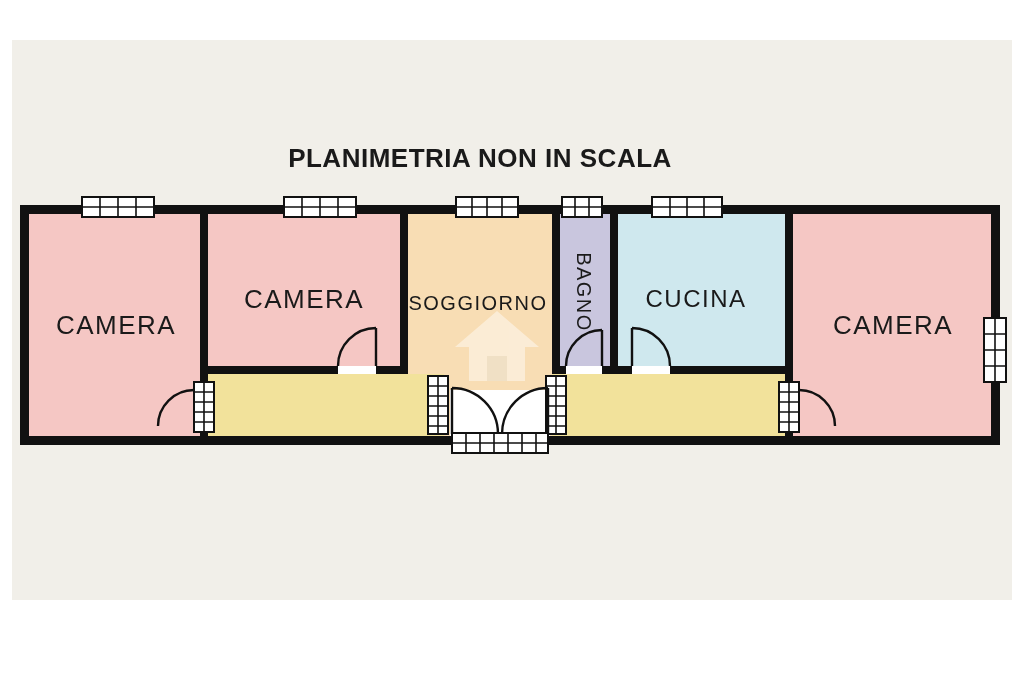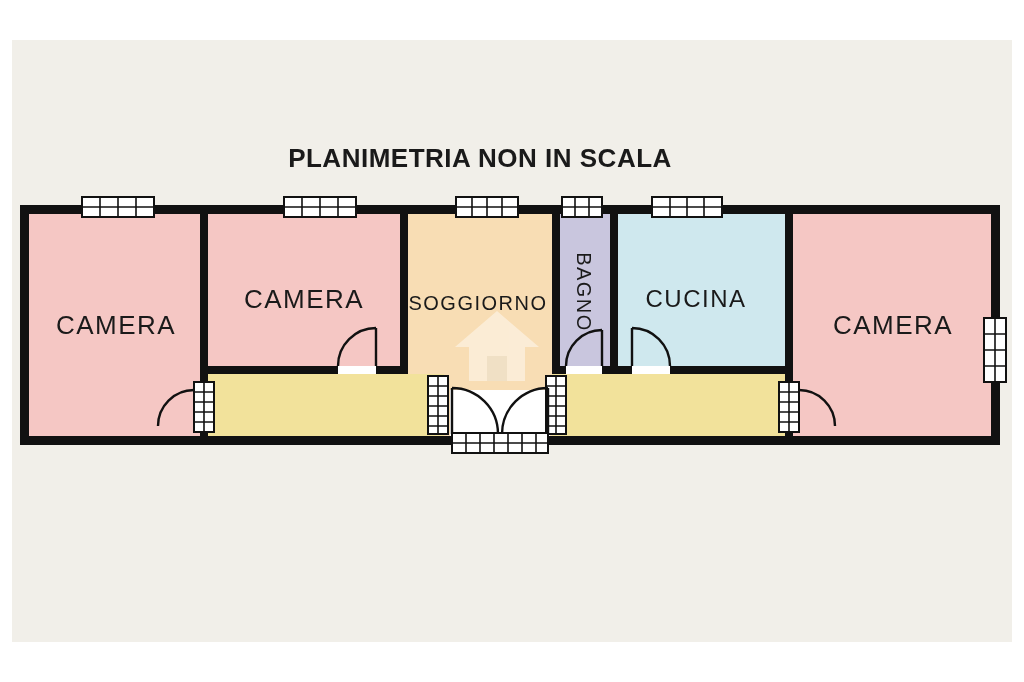--- a/index.html
+++ b/index.html
@@ -1,16 +1,16 @@
 <!DOCTYPE html>
 <html><head>
 <meta charset="utf-8">
 <style>
   html,body{margin:0;padding:0;background:#ffffff;}
-  .stage{position:relative;width:1024px;height:682px;background:#ffffff;overflow:hidden;
+  .stage{position:relative;width:1024px;height:600px;background:#ffffff;overflow:hidden;
          font-family:"Liberation Sans", sans-serif;}
   svg{display:block;}
   .wall{fill:#111111;stroke:none;}
   .sym-rect{fill:#ffffff;stroke:#111111;stroke-width:2;}
   .sym-line{stroke:#111111;stroke-width:1.6;fill:none;}
   .door{stroke:#111111;stroke-width:2.4;fill:none;}
   .room-label{font-family:"Liberation Sans", sans-serif;letter-spacing:1.5px;}
   .title-text{font-family:"Liberation Sans", sans-serif;font-weight:bold;letter-spacing:0.5px;}
 </style>
 </head>

